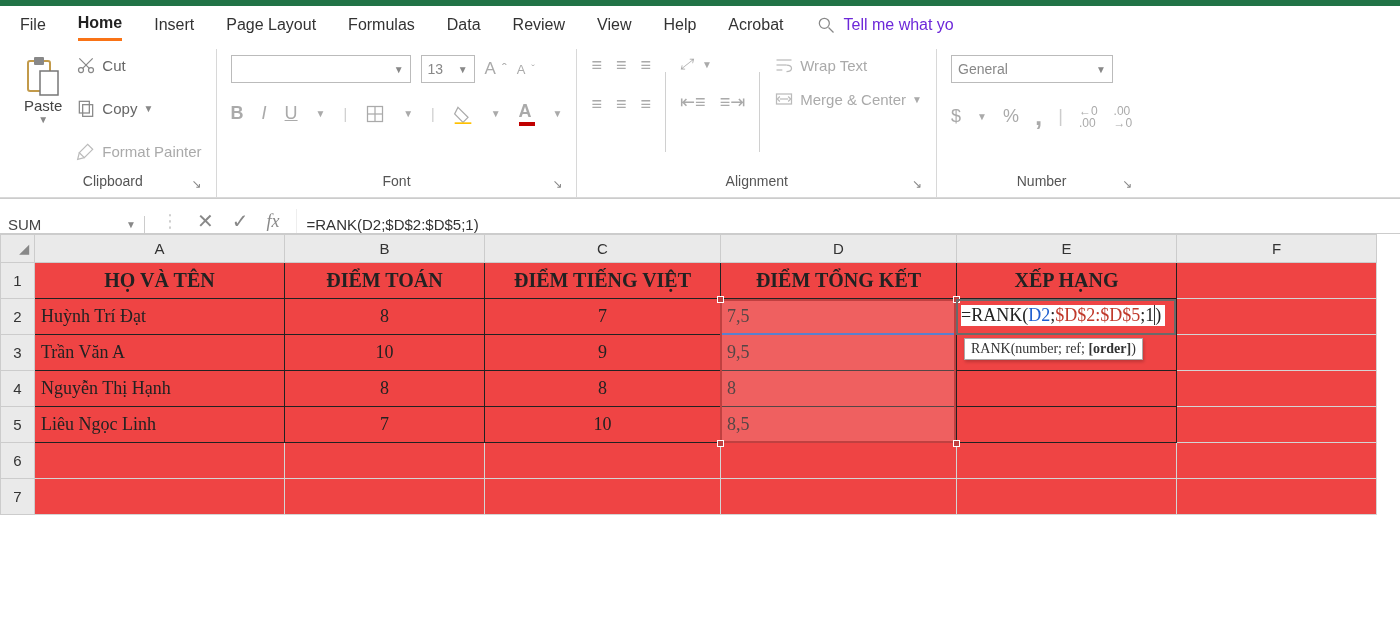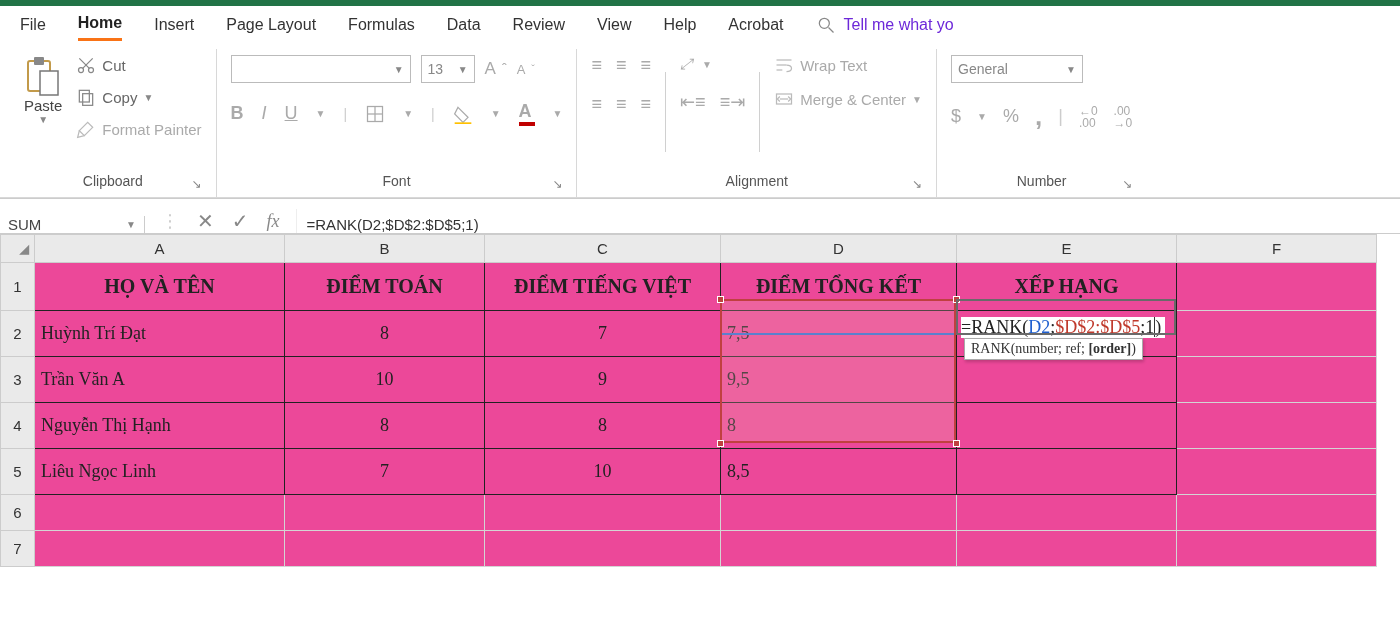--- a/index.html
+++ b/index.html
@@ -10,38 +10,38 @@
   .tab.active { font-weight: 700; color: #222; border-bottom: 3px solid #f97316; }
   .tab.search { display:flex; align-items:center; gap:8px; color:#6d28d9; }
   .ribbon { display: flex; padding: 8px 10px 0 10px; }
   .group { padding: 0 14px 4px 14px; display:flex; flex-direction:column; justify-content:flex-end; }
   .group + .group { border-left: 1px solid #d8d8d8; }
   .group-body { display:flex; align-items:flex-start; gap:14px; min-height: 120px; padding-top:6px; }
   .group-label { text-align:center; color:#555; font-size:14px; display:flex; justify-content:center; align-items:center; gap:40px; position:relative; padding:4px 0; }
   .launcher { position:absolute; right:0; bottom:2px; font-size:12px; color:#888; }
   .btn { color:#666; display:flex; align-items:center; gap:6px; font-size:15px; cursor:pointer; }
   .btn.dim { color:#aaa; }
-  .stack { display:flex; flex-direction:column; gap:12px; }
+  .stack { display:flex; flex-direction:column; gap:23px; }
   .row { display:flex; align-items:center; gap:10px; }
   .vr { width:1px; background:#d0d0d0; height:80px; align-self:center; }
   .combo { border:1px solid #bbb; background:#fff; height:28px; display:flex; align-items:center; padding:0 6px; color:#888; font-size:14px; justify-content:space-between; }
   .combo .caret { font-size:10px; color:#888; }
   .icon-paste { display:flex; flex-direction:column; align-items:center; color:#444; font-size:15px; }
   .ruler { border-top:1px solid #d8d8d8; margin: 0; }
   .fbar { display:flex; align-items:flex-end; border-bottom:1px solid #ccc; border-top:1px solid #ccc; height:36px; }
   .name-box { width:145px; border-right:1px solid #ccc; display:flex; align-items:center; padding:0 8px; justify-content:space-between; color:#444; font-size:15px; }
   .fbox-tools { display:flex; align-items:center; gap:18px; padding:0 16px; color:#888; font-size:18px; border-right:1px solid #eee;}
   .formula-input { flex:1; padding:0 10px; font-size:15px; color:#333; }
   
   .gridwrap { position:relative; }
   table.sheet { border-collapse:collapse; table-layout:fixed; }
   .corner { width:34px; height:28px; background:#eaeaea; border:1px solid #ccc; text-align:right; padding-right:5px; color:#888; font-size:12px;}
   th.colh { background:#eaeaea; border:1px solid #ccc; font-weight:400; color:#333; font-size:15px; height:28px; }
   th.rowh { background:#eaeaea; border:1px solid #ccc; font-weight:400; color:#333; width:34px; font-size:15px; }
-  td.cell { border:1px solid #d4d4d4; height:36px; font-size:18px; color:#222; padding:12px 6px; background:#ec4899; }
+  td.cell { border:1px solid #d4d4d4; height:36px; font-size:18px; color:#222; padding:0 6px; background:#ef4444; }
   td.b { border:1px solid #222; }
   td.hdr { font-weight:700; text-align:center; font-family: "Times New Roman", serif; font-size:20px; }
   td.left { text-align:left; font-family:"Times New Roman", serif; }
   td.center { text-align:center; font-family:"Times New Roman", serif; }
   td.right { text-align:left; font-family:"Times New Roman", serif; }
   .sel-range { position:absolute; border:2px solid #c04040; background:rgba(240,180,180,0.25); pointer-events:none; }
   .sel-blue { position:absolute; border:2px solid #2a6fd6; pointer-events:none; }
   .sel-cell { position:absolute; border:2px solid #6a6a6a; pointer-events:none; }
   .handle { position:absolute; width:7px; height:7px; background:#c04040; border:1px solid #fff; pointer-events:none;}
   .tooltip { position:absolute; background:#fff; border:1px solid #aaa; box-shadow:1px 2px 3px rgba(0,0,0,.2); font-size:14px; padding:2px 6px; color:#333; font-family: "Segoe UI"; }
@@ -217,21 +217,21 @@
       </div>
     </div>
     <div class="group-label">
         <span>Alignment</span>
         <span class="launcher">↘</span>
       </div>
   </div>
 
   <div class="group">
     <div class="group-body stack" style="gap:18px;">
-      <div class="combo" style="width:132px;">
+      <div class="combo" style="width:162px;">
           <span>General</span>
           <span class="caret">▼</span>
         </div>
       <div class="row" style="gap:16px;color:#aaa;font-size:18px;">
         <span>$</span>
           <span class="caret" style="font-size:10px;">▼</span>
         <span>%</span>
         <span style="font-size:26px;font-weight:700;">,</span>
         <span style="color:#ccc;">|</span>
         <span style="font-size:12px;line-height:1;">←0<br>.00</span>

